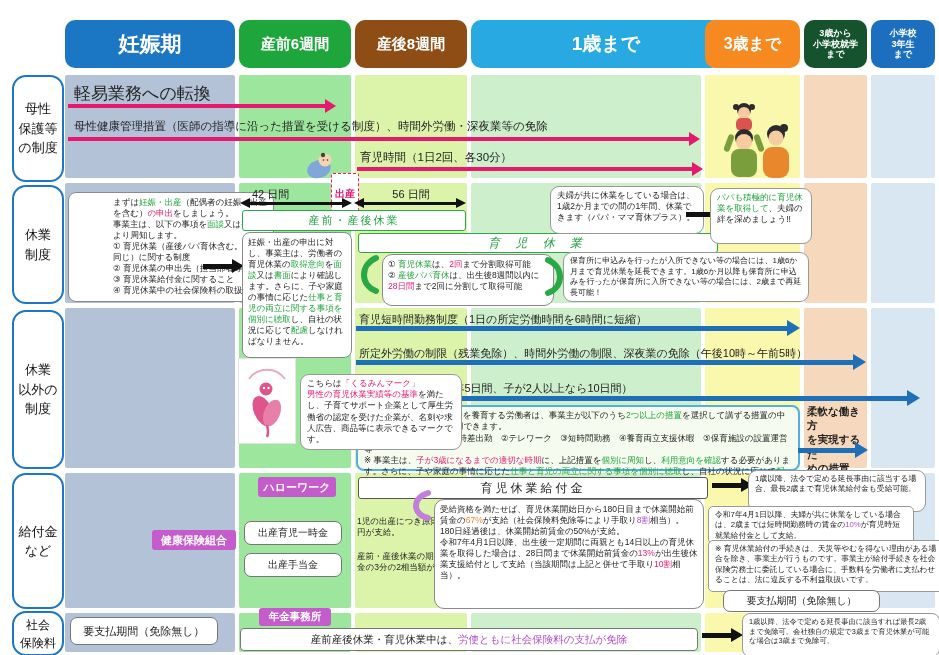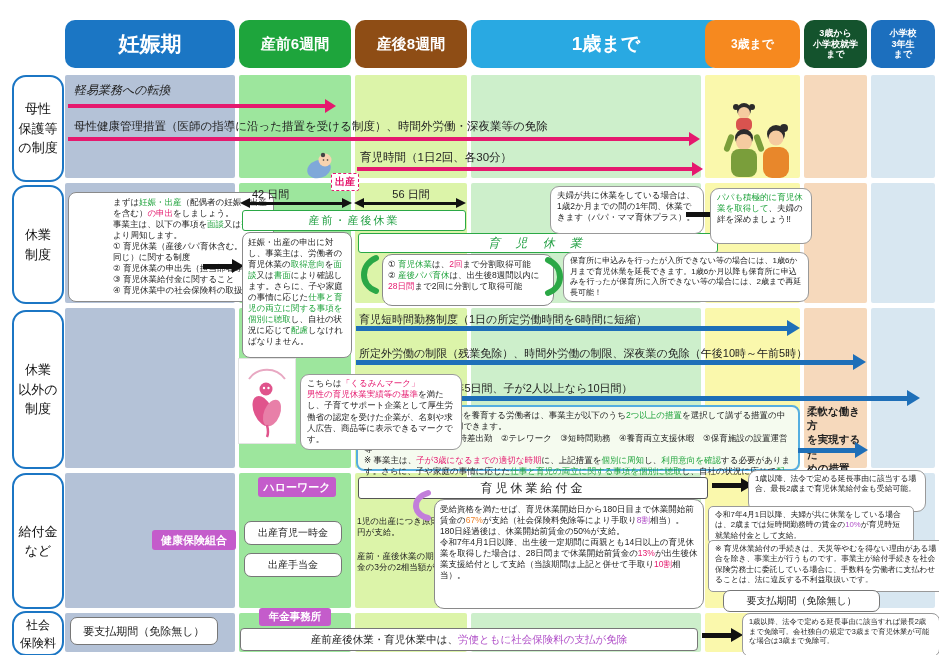--- a/index.html
+++ b/index.html
@@ -53,21 +53,21 @@
   .blk-line::after{content:"";position:absolute;right:-11px;top:-5px;width:0;height:0;
         border-left:12px solid #111;border-top:7.5px solid transparent;border-bottom:7.5px solid transparent;}
   .dbl{position:absolute;height:3px;background:#111;}
   .dbl::before{content:"";position:absolute;left:-9px;top:-4px;width:0;height:0;
         border-right:10px solid #111;border-top:5.5px solid transparent;border-bottom:5.5px solid transparent;}
   .dbl::after{content:"";position:absolute;right:-9px;top:-4px;width:0;height:0;
         border-left:10px solid #111;border-top:5.5px solid transparent;border-bottom:5.5px solid transparent;}
   
   .c-green{color:#1FA33C;} .c-pink{color:#E5196E;} .c-purple{color:#B04FC8;} .c-orange{color:#F0832A;}
   .birth{position:absolute;background:#fff;border:1.5px dashed #E5196E;color:#E5196E;
-         font-size:10px;font-weight:bold;padding:1px 3px;border-radius:2px;}
+         font-size:10px;font-weight:bold;padding:13px 3px;border-radius:2px;}
   .flexnote{position:absolute;background:#F5FBEF;border:2px solid #55AEE0;border-radius:8px;
          padding:3px 6px;font-size:8.5px;line-height:1.33;white-space:pre-wrap;color:#222;}
 </style>
 </head>
 <body>
 
 <div class="stage">
 
   <div class="cell ry1 cx1 bg1"></div>
   <div class="cell ry1 cx2 bg2"></div>
@@ -102,42 +102,42 @@
   <div class="cell ry5 cx3 bg3"></div>
   <div class="cell ry5 cx4 bg4"></div>
   <div class="cell ry5 cx5 bg5"></div>
   <div class="cell ry5 cx6 bg6"></div>
   <div class="cell ry5 cx7 bg7"></div>
 
   <div class="hpill" style="left: 65px; width: 170px; background: rgb(27, 118, 196); font-size: 21px; white-space: pre-line;">妊娠期</div>
   <div class="hpill" style="left: 239px; width: 112px; background: rgb(30, 165, 60); font-size: 15px; white-space: pre-line;">産前6週間</div>
   <div class="hpill" style="left: 355px; width: 112px; background: rgb(142, 77, 21); font-size: 15px; white-space: pre-line;">産後8週間</div>
   <div class="hpill" style="left: 471px; width: 230px; background: rgb(41, 169, 226); font-size: 19px; white-space: pre-line; padding-left: 20px;">1歳まで</div>
-  <div class="hpill" style="left: 705px; width: 95px; background: rgb(246, 137, 31); font-size: 12px; white-space: pre-line;">3歳まで</div>
+  <div class="hpill" style="left: 705px; width: 95px; background: rgb(246, 137, 31); font-size: 16px; white-space: pre-line;">3歳まで</div>
   <div class="hpill" style="left: 804px; width: 63px; background: #14532d; font-size: 9px; line-height: 1.2; white-space: pre-line;">3歳から
 小学校就学
 まで</div>
   <div class="hpill" style="left: 871px; width: 64px; background: rgb(28, 111, 190); font-size: 9px; line-height: 1.2; white-space: pre-line;">小学校
 3年生
 まで</div>
 
   <div class="sbox" style="top: 75px; height: 103px; white-space: pre-line;">母性
 保護等
 の制度</div>
   <div class="sbox" style="top: 185px; height: 115px; white-space: pre-line;">休業
 制度</div>
   <div class="sbox" style="top: 310px; height: 155px; white-space: pre-line;">休業
 以外の
 制度</div>
   <div class="sbox" style="top: 473px; height: 132px; white-space: pre-line;">給付金
 など</div>
   <div class="sbox" style="top: 611px; height: 41px; font-size: 12px; white-space: pre-line;">社会
 保険料</div>
 
-  <div class="bandtext" style="left: 74px; top: 82px; font-size: 12px; white-space: pre-line; font-style: italic;">軽易業務への転換</div>
+  <div class="bandtext" style="left: 74px; top: 82px; font-size: 17px; white-space: pre-line;">軽易業務への転換</div>
   <div class="pk-line" style="left:68px;top:104px;width:258px;"></div>
   <div class="bandtext" style="left: 74px; top: 119px; font-size: 11.5px; white-space: pre-line;">母性健康管理措置（医師の指導に沿った措置を受ける制度）、時間外労働・深夜業等の免除</div>
   <div class="pk-line" style="left:68px;top:137px;width:622px;"></div>
   <div class="bandtext" style="left: 360px; top: 150px; font-size: 11.5px; white-space: pre-line;">育児時間（1日2回、各30分）</div>
   <div class="pk-line" style="left:357px;top:167px;width:336px;"></div>
 
   <svg class="abs" style="left:305px;top:150px;" width="30" height="32">
     <ellipse cx="14" cy="19" rx="12" ry="9" fill="#7FA8D9" transform="rotate(-18 14 19)"></ellipse>
     <circle cx="20" cy="10" r="6.5" fill="#F8D3B0"></circle>
     <circle cx="18" cy="5" r="2.2" fill="#444"></circle>

